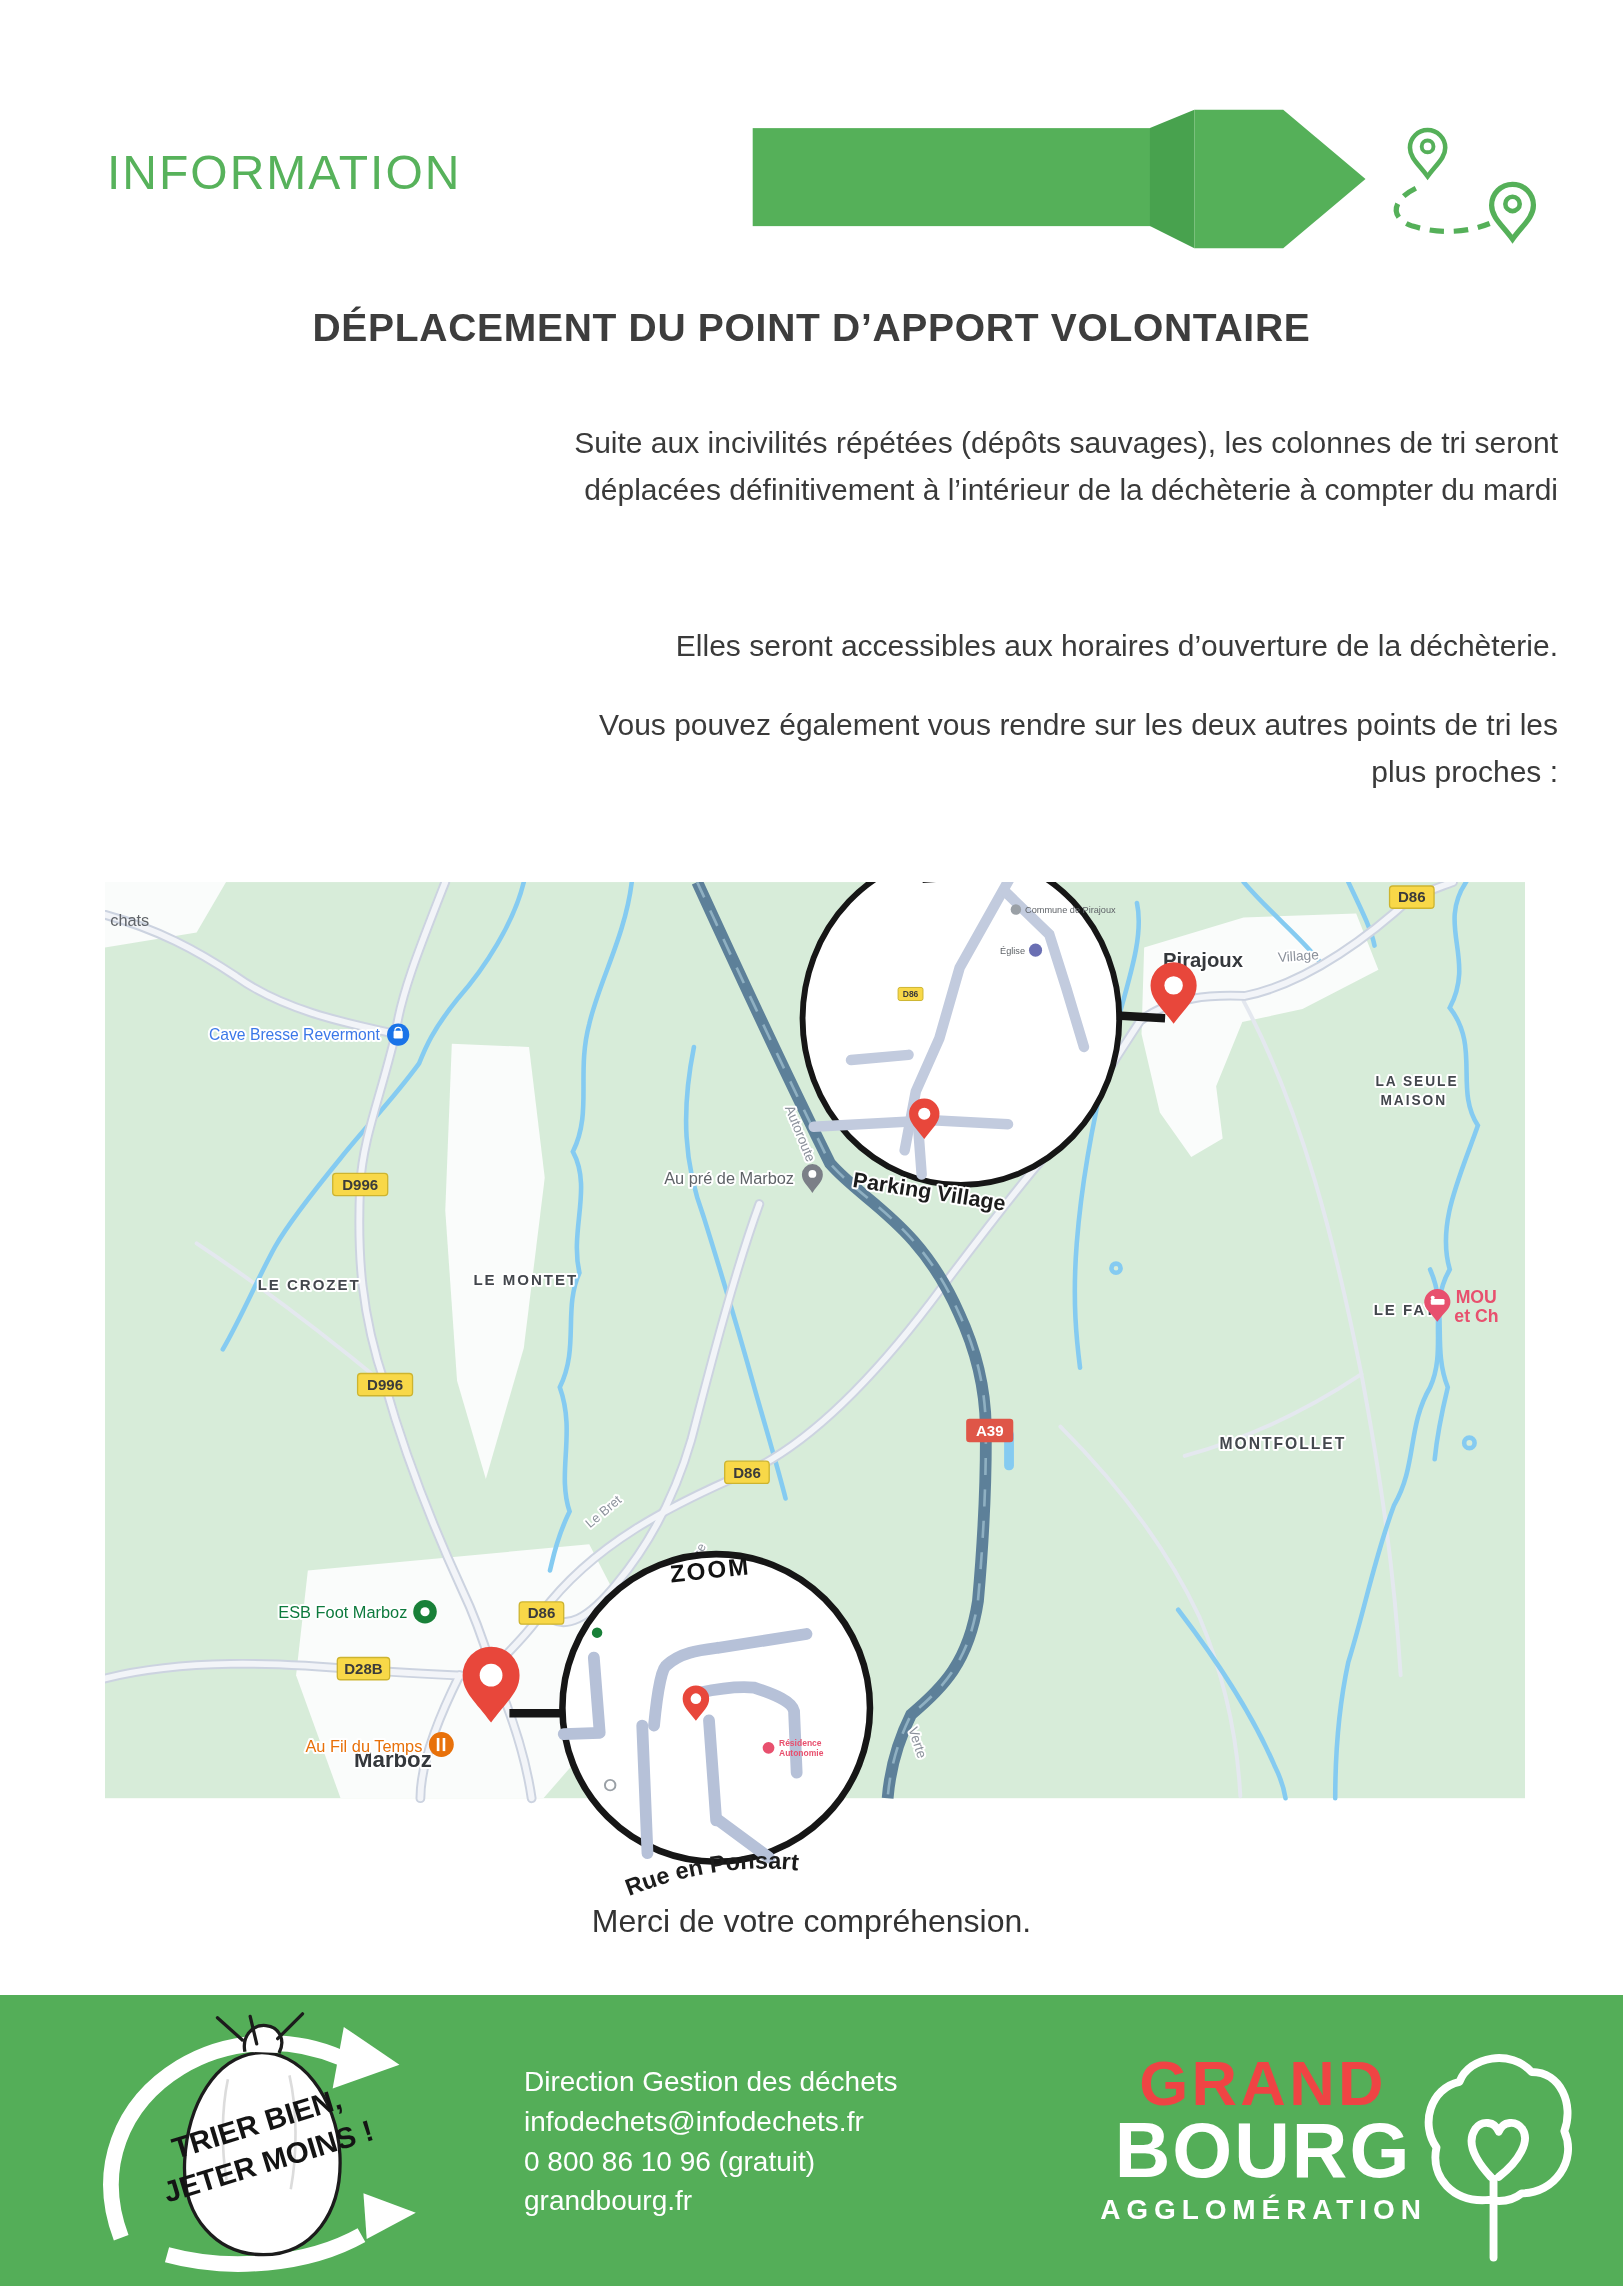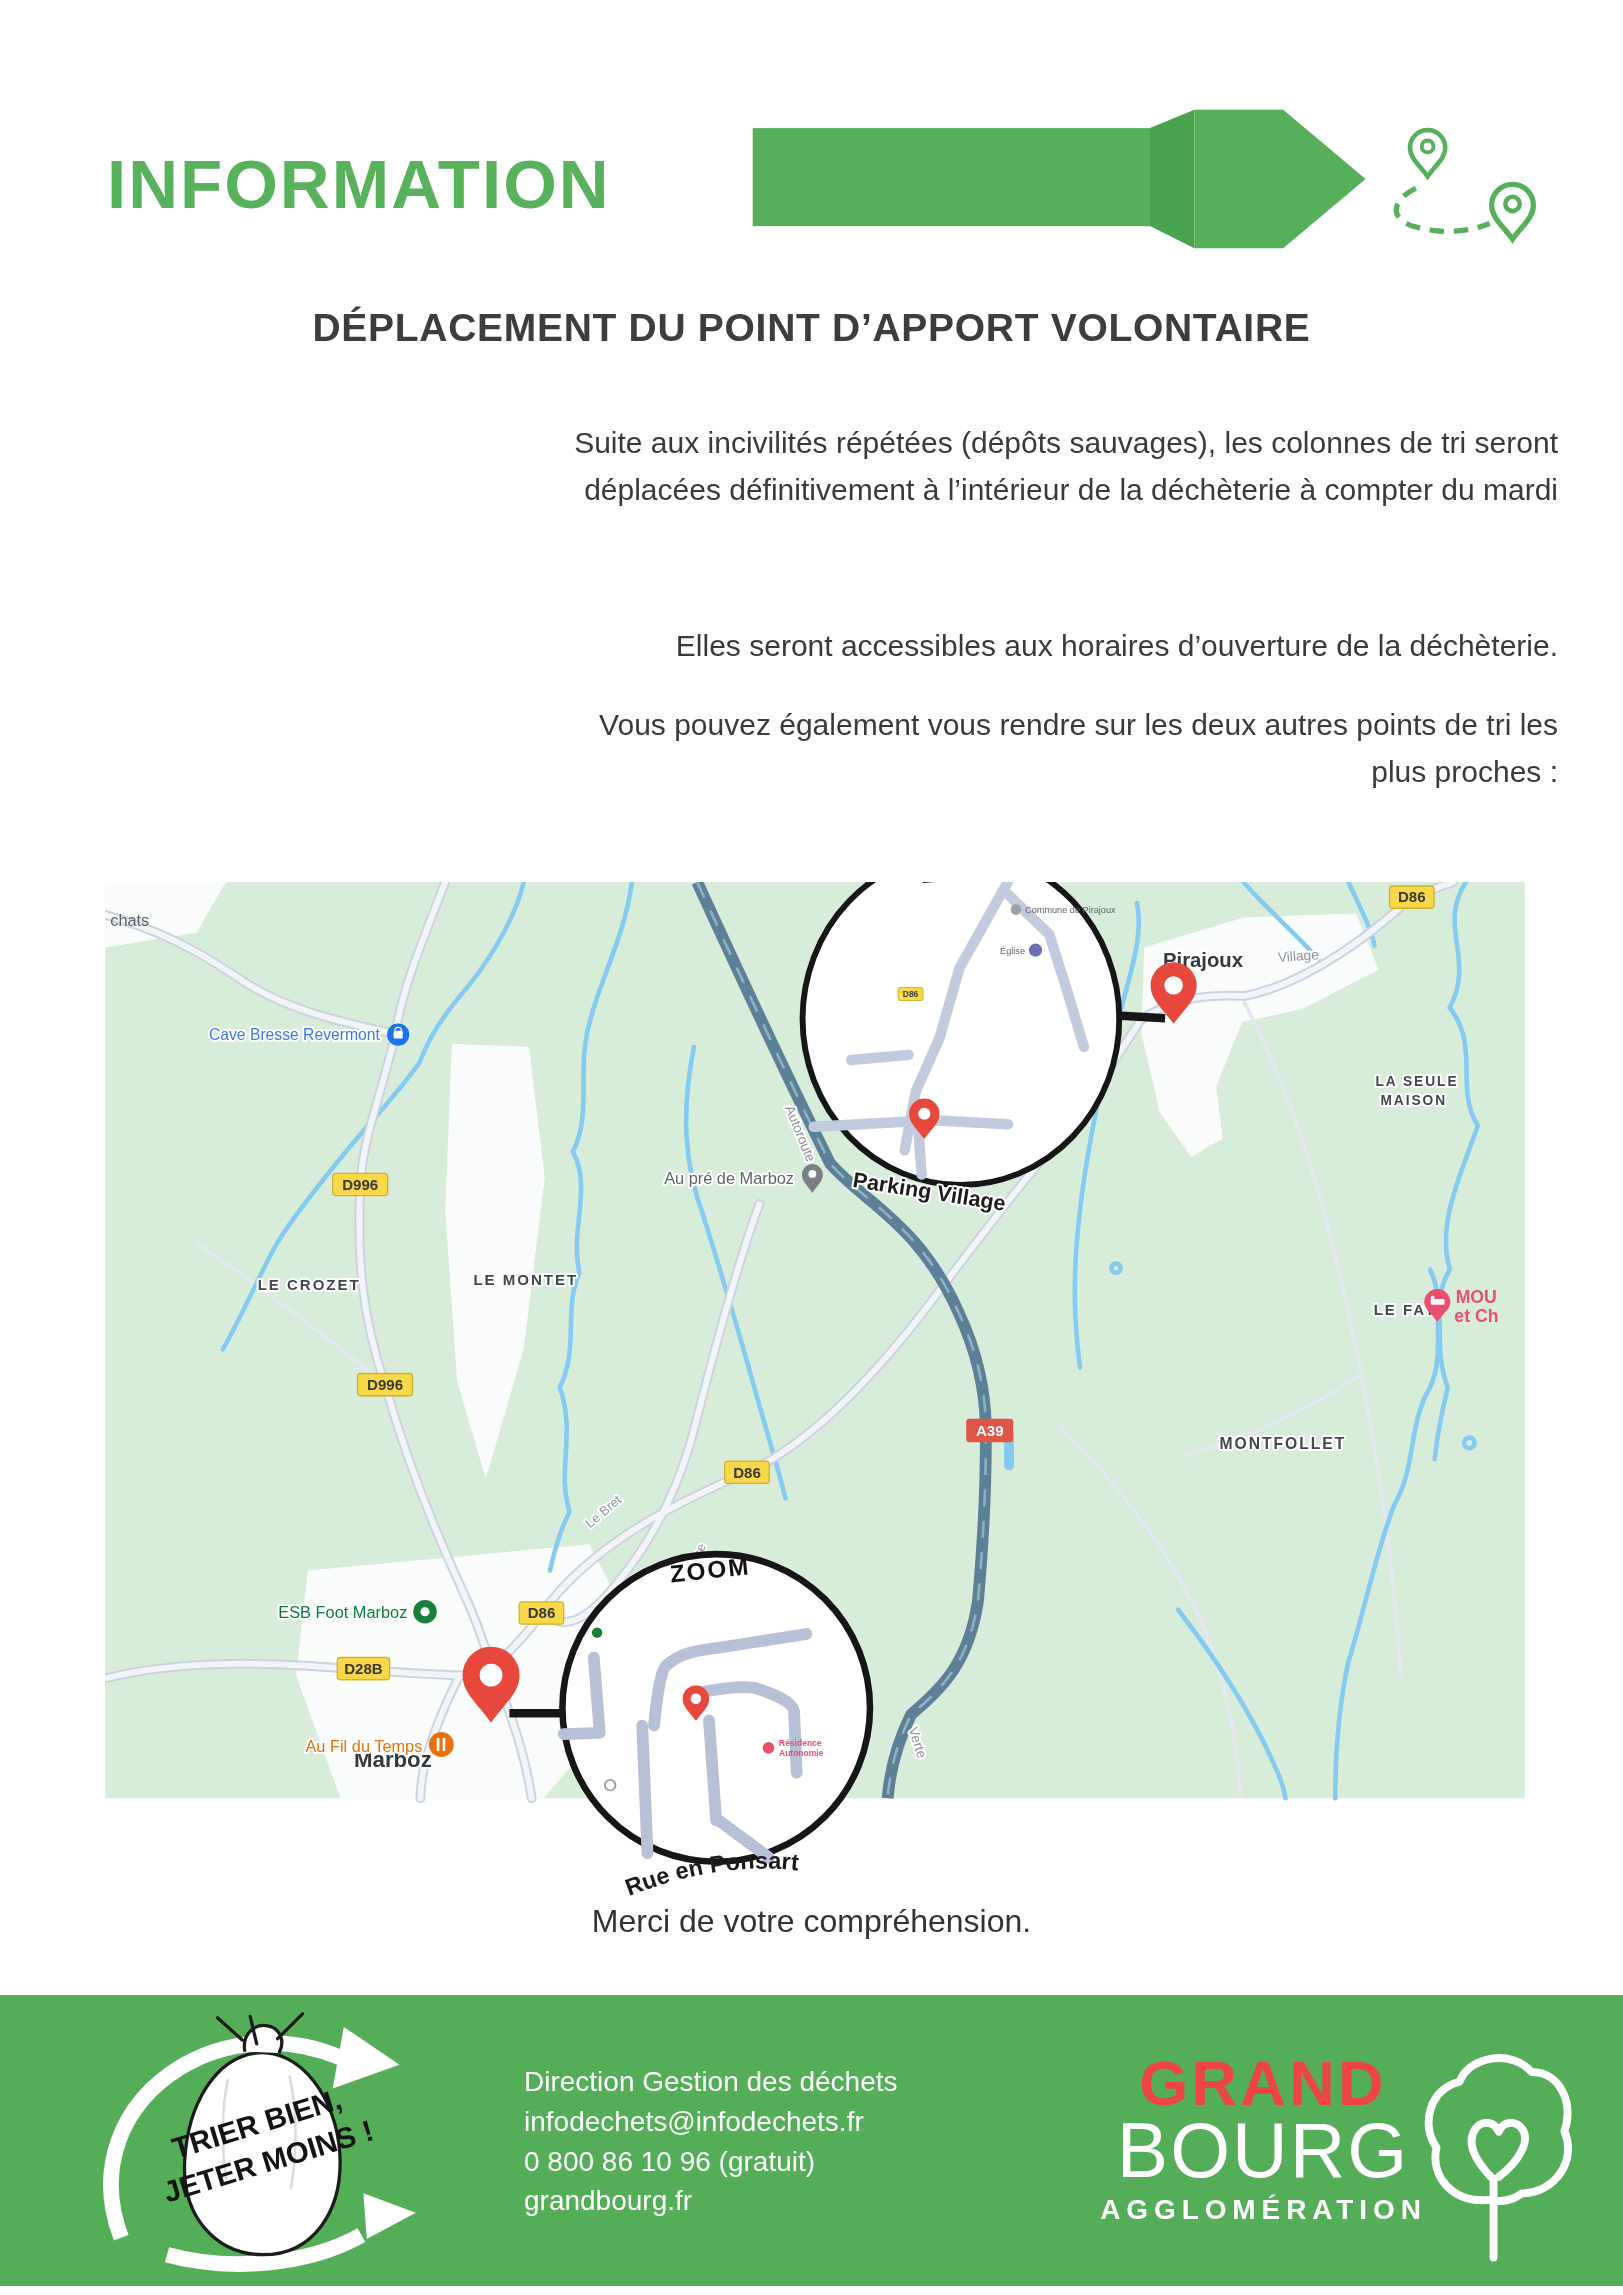--- a/index.html
+++ b/index.html
@@ -3,21 +3,21 @@
 <meta charset="utf-8">
 <style>
   html,body{margin:0;padding:0;background:#e9e9e9;}
   .page{
     position:relative;width:1623px;height:2295px;background:#ffffff;
     font-family:"Liberation Sans",sans-serif;overflow:hidden;margin:0 auto;
   }
   .abs{position:absolute;}
   
   .info-title{
-    left:107px;top:145px;font-size:69px;font-weight:700;letter-spacing:2px;
+    left:107px;top:145px;font-size:48px;font-weight:400;letter-spacing:2px;
     color:#57b25b;white-space:nowrap;
   }
   
   .doc-title{
     left:0;right:0;top:306px;text-align:center;font-size:39px;font-weight:800;
     color:#3d3d3d;letter-spacing:0.7px;
   }
   .para{
     left:65px;right:65px;text-align:right;font-size:30px;color:#3a3a3a;
     line-height:1.55;font-weight:500;
@@ -26,21 +26,21 @@
   .p2{top:623px;}
   .p3{top:702px;}
   .thanks{left:0;right:0;top:1903px;text-align:center;font-size:32px;color:#333;font-weight:500;}
   sup.er{font-size:17px;vertical-align:super;}
   
   .footer-band{left:0;top:1995px;width:1623px;height:291px;background:#54ae58;}
   .contact{left:524px;top:2062px;color:#ffffff;font-size:28px;line-height:1.42;font-weight:500;}
   .logo-grand{left:1106px;top:2047px;width:314px;text-align:center;color:#ef4444;
     font-size:63px;font-weight:800;letter-spacing:3.3px;}
   .logo-bourg{left:1106px;top:2106px;width:314px;text-align:center;color:#fff;
-    font-size:77px;font-weight:400;letter-spacing:2px;}
+    font-size:77px;font-weight:700;letter-spacing:2px;}
   .logo-agglo{left:1092px;top:2194px;width:343px;text-align:center;color:#fff;
     font-size:28px;font-weight:700;letter-spacing:5.9px;}
   
   text{font-family:"Liberation Sans",sans-serif;}
   .halo{paint-order:stroke;stroke:#ffffff;stroke-width:6px;stroke-linejoin:round;}
   .t-town{font-weight:700;fill:#35383c;}
   .t-district{font-weight:700;fill:#43474d;letter-spacing:3px;}
   .t-road{fill:#8c929c;}
   .t-poi-blue{fill:#3b78e8;}
   .t-poi-green{fill:#0d7a3d;}

